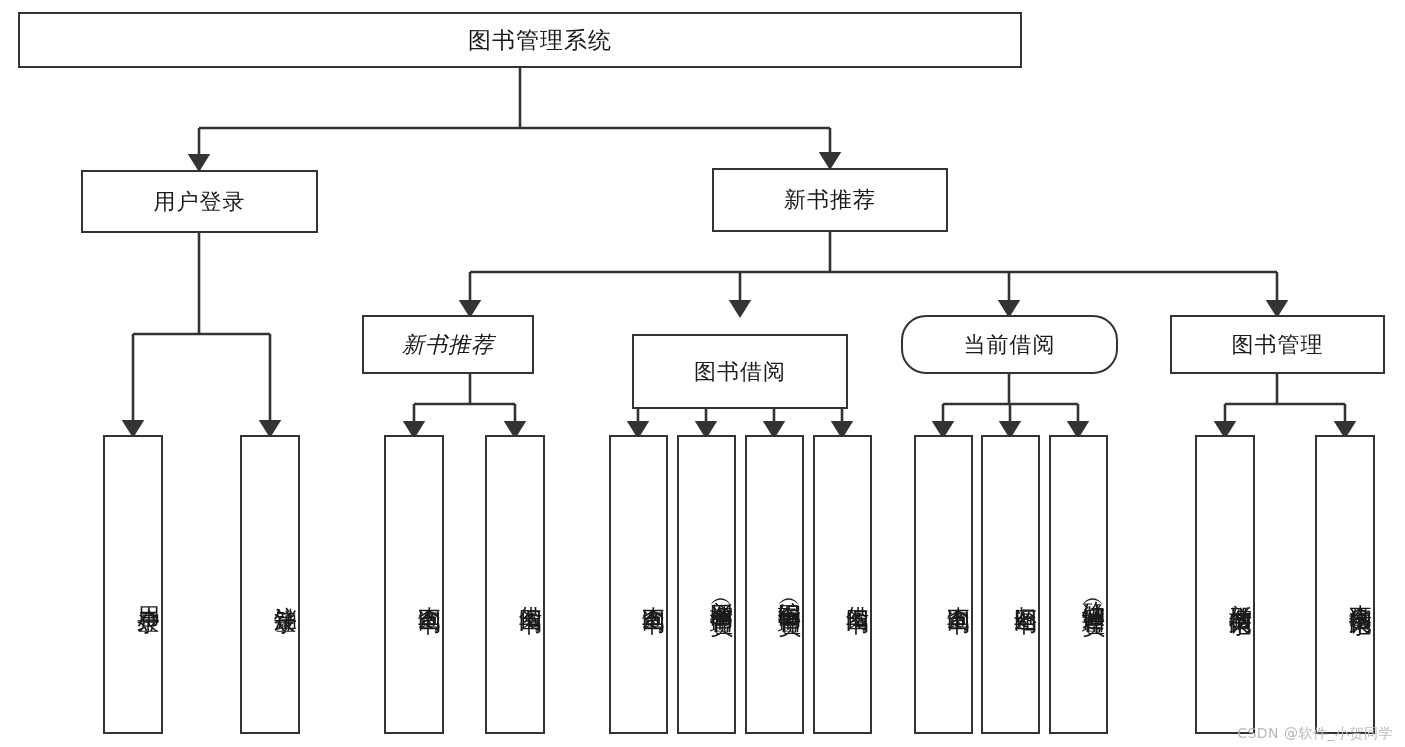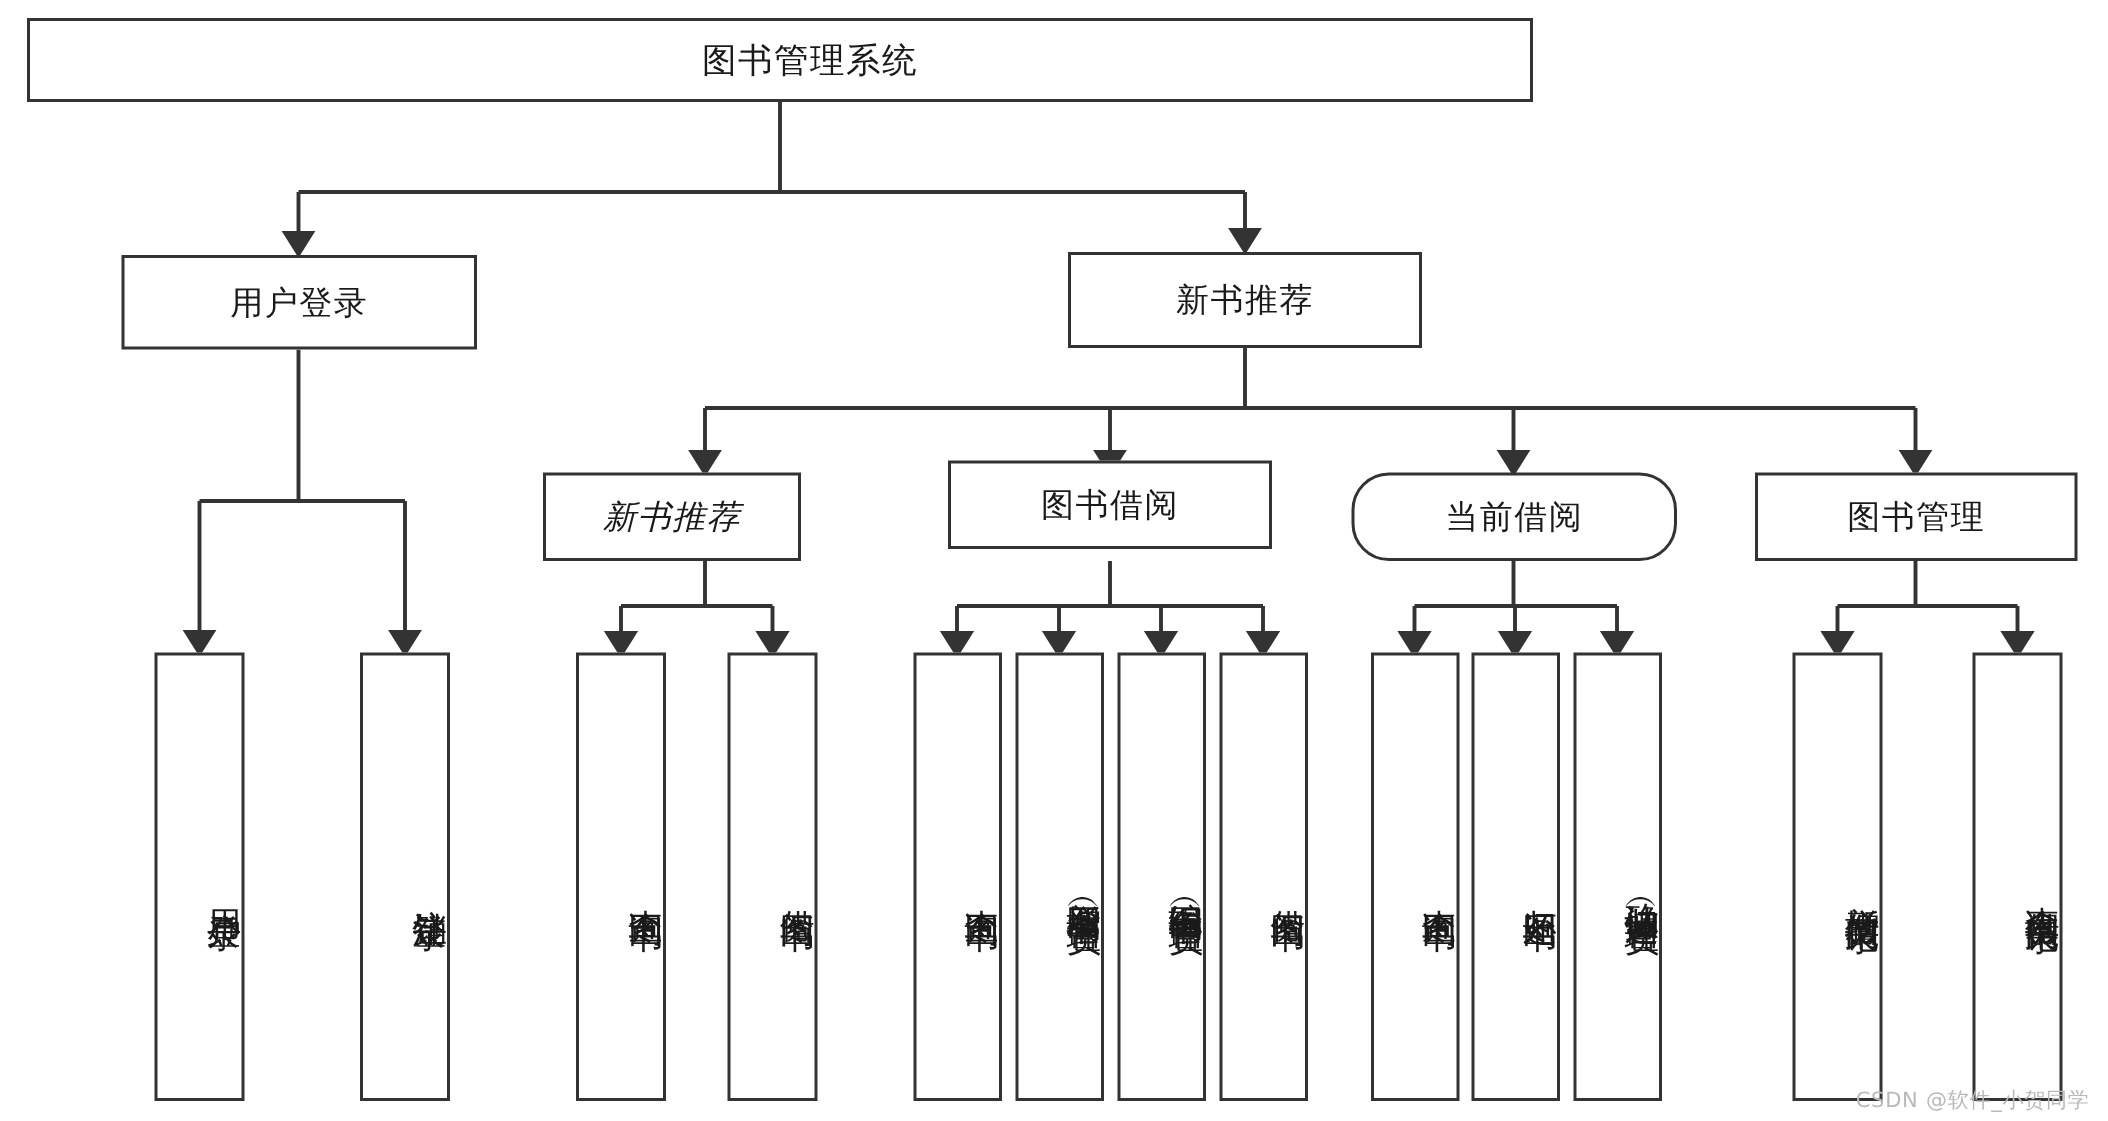--- a/index.html
+++ b/index.html
@@ -92,21 +92,21 @@
       <path d="M1345,404 L1345,429" marker-end="url(#arrow)"></path>
     </g>
   </svg>
 
   <div class="node horiz root" style="left:18px;top:12px;width:1004px;height:56px;padding-left:40px;">图书管理系统</div>
 
   <div class="node horiz" style="left:81px;top:170px;width:237px;height:63px;">用户登录</div>
   <div class="node horiz" style="left:712px;top:168px;width:236px;height:64px;">新书推荐</div>
 
   <div class="node horiz" style="left:362px;top:315px;width:172px;height:59px;font-style:italic;">新书推荐</div>
-  <div class="node horiz" style="left:632px;top:307px;width:216px;height:59px;">图书借阅</div>
+  <div class="node horiz" style="left:632px;top:334px;width:216px;height:75px;">图书借阅</div>
   <div class="node horiz" style="left:901px;top:315px;width:217px;height:59px;border-radius:25px;">当前借阅</div>
   <div class="node horiz" style="left:1170px;top:315px;width:215px;height:59px;">图书管理</div>
 
   <div class="node vert" style="left:103px;top:435px;width:60px;height:299px;">用户登录</div>
   <div class="node vert" style="left:240px;top:435px;width:60px;height:299px;">注销登录</div>
 
   <div class="node vert" style="left:384px;top:435px;width:60px;height:299px;">查询图书</div>
   <div class="node vert" style="left:485px;top:435px;width:60px;height:299px;">借阅图书</div>
 
   <div class="node vert" style="left:609px;top:435px;width:59px;height:299px;">查询图书</div>

